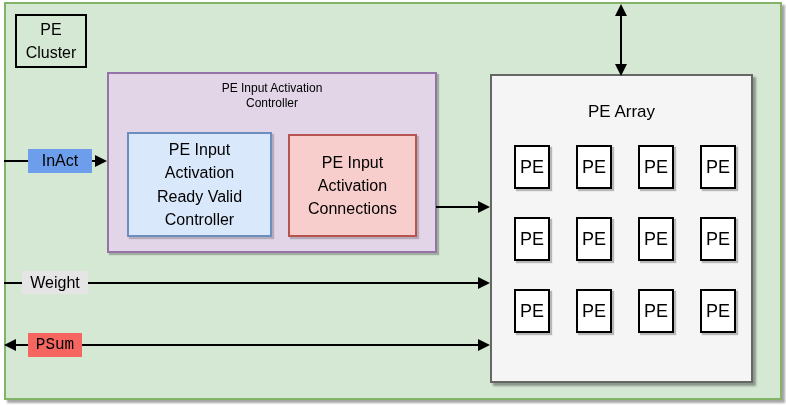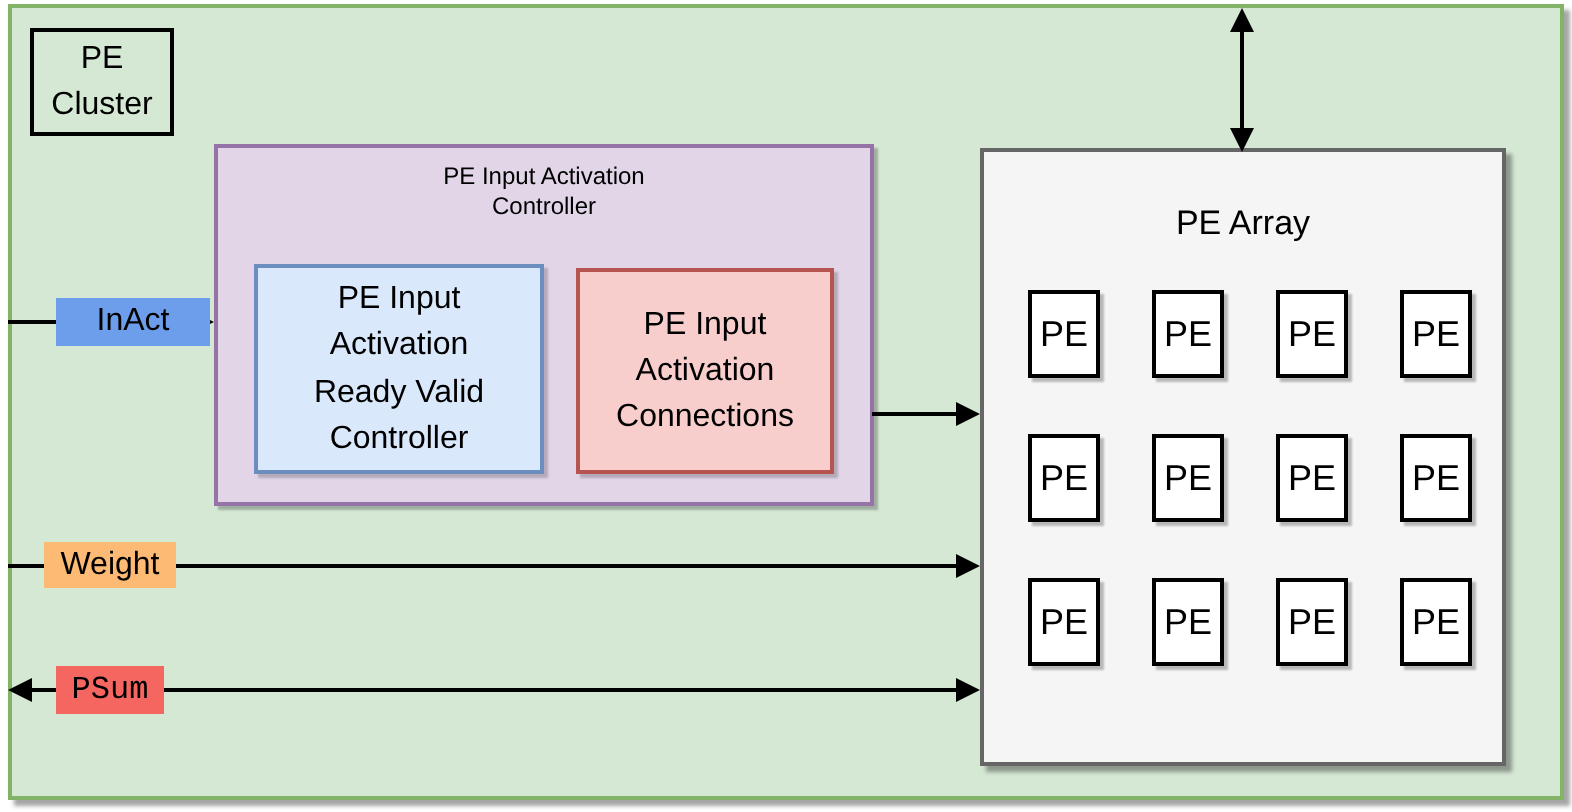--- a/index.html
+++ b/index.html
@@ -50,21 +50,21 @@
   .head.left{border-top:6px solid transparent;border-bottom:6px solid transparent;
            border-right:12px solid #000;}
   .head.up{border-left:6px solid transparent;border-right:6px solid transparent;
            border-bottom:12px solid #000;}
   .head.down{border-left:6px solid transparent;border-right:6px solid transparent;
            border-top:12px solid #000;}
 
   
   .sig{position:absolute;display:flex;align-items:center;justify-content:center;
            font-size:16px;z-index:3;}
-  .sig.inact{left:28px;top:149px;width:77px;height:24px;background:#6d9eeb;}
+  .sig.inact{left:28px;top:149px;width:64px;height:24px;background:#6d9eeb;}
   .sig.weight{left:22px;top:271px;width:66px;height:23px;background:#93c47d;}
   .sig.psum{left:28px;top:333px;width:54px;height:24px;background:#f4665f;font-family:Liberation Mono, monospace;}
 </style>
 </head>
 <body>
 
 <div id="stage">
 
   <div class="box cluster"></div>
   <div class="box cluster-label pre">PE
@@ -105,21 +105,21 @@
 
   <div class="hline" style="left:4px;top:160px;width:92px;"></div>
   <div class="head right" style="left:95px;top:155px;"></div>
   <div class="sig inact" style="background: rgb(109, 158, 235);">InAct</div>
 
   <div class="hline" style="left:436px;top:206px;width:44px;"></div>
   <div class="head right" style="left:478px;top:201px;"></div>
 
   <div class="hline" style="left:4px;top:282px;width:476px;"></div>
   <div class="head right" style="left:478px;top:277px;"></div>
-  <div class="sig weight" style="background: #fdba74;">Weight</div>
+  <div class="sig weight" style="background: #e5e5e5;">Weight</div>
 
   <div class="hline" style="left:14px;top:344px;width:466px;"></div>
   <div class="head left" style="left:4px;top:339px;"></div>
   <div class="head right" style="left:478px;top:339px;"></div>
   <div class="sig psum" style="background: rgb(244, 102, 95);">PSum</div>
 
   <div class="vline" style="left:620px;top:13px;height:52px;"></div>
   <div class="head up" style="left:615px;top:4px;"></div>
   <div class="head down" style="left:615px;top:64px;"></div>
 

